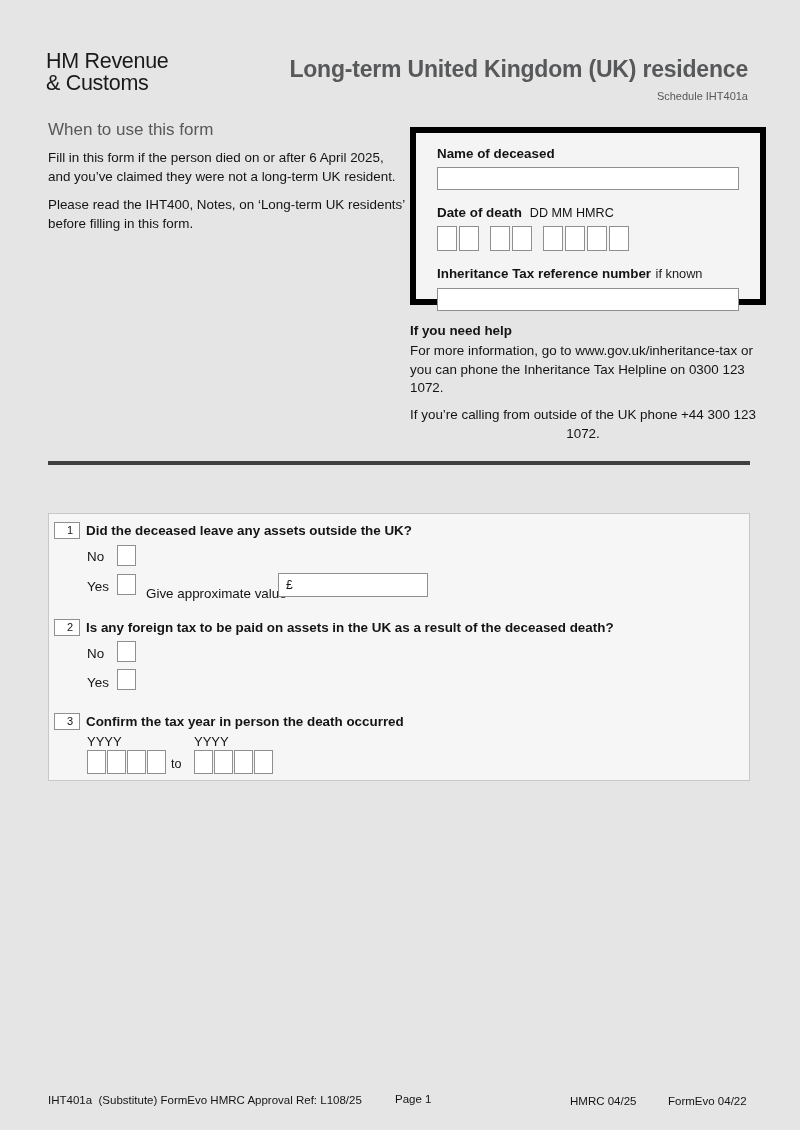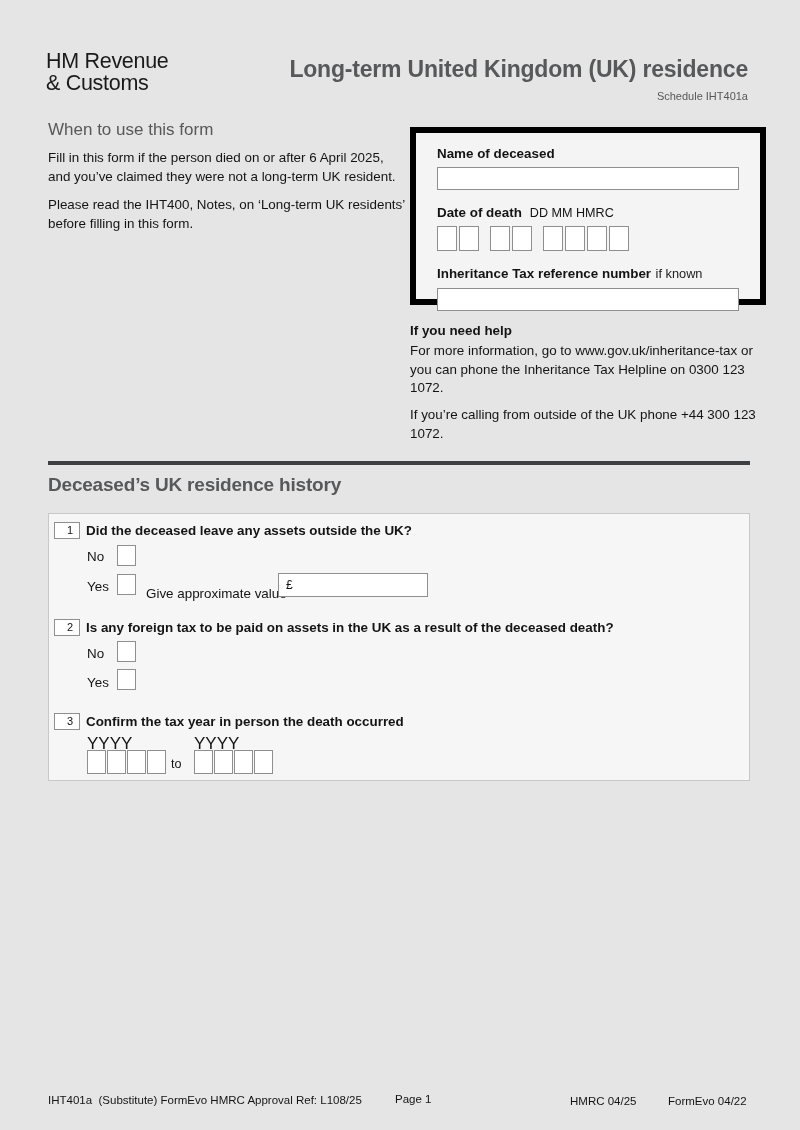--- a/index.html
+++ b/index.html
@@ -29,41 +29,41 @@
   .label-row{margin-top:13px;}
   .date-format{font-size:12.6px;font-weight:400;margin-left:8px;color:#141414;}
   .date-row{margin-top:5px;display:flex;align-items:flex-start;}
   .date-group{display:flex;gap:2px;margin-right:11px;}
   .date-cell{width:20px;height:25px;background:#fff;border:1px solid #8f8f8f;box-sizing:border-box;}
 
   
   .help-block{position:absolute;left:410px;top:320px;width:346px;}
   .help-heading{font-size:13.4px;font-weight:700;margin:0;color:#141414;}
   .help-block p{margin:2px 0 0 0;font-size:13.4px;line-height:1.37;color:#141414;}
-  .help-block p.second{margin-top:9px;}
+  .help-block p.second{margin-top:9px;text-align:center;}
 
   
   .section-rule{position:absolute;left:48px;top:461px;width:702px;height:4px;background:#3f4042;}
   .section-heading{position:absolute;left:48px;top:474px;margin:0;font-size:19px;
         font-weight:700;color:#57585a;letter-spacing:-0.2px;}
 
   .q-panel{position:absolute;left:48px;top:513px;width:702px;height:268px;
         background:#f6f6f6;border:1px solid #c8c8c8;box-sizing:border-box;}
   .q-num{position:absolute;width:26px;height:17px;background:#fff;border:1px solid #8f8f8f;
         box-sizing:border-box;font-size:11px;line-height:15px;text-align:right;
         padding-right:6px;color:#141414;}
   .q-text{position:absolute;font-size:13.4px;font-weight:700;color:#141414;white-space:nowrap;}
   .yn-label{position:absolute;font-size:13.4px;color:#141414;}
   .checkbox{position:absolute;width:19px;height:21px;background:#fff;border:1px solid #8f8f8f;
         box-sizing:border-box;}
   .value-label{position:absolute;font-size:13.4px;color:#141414;white-space:nowrap;}
   .currency-input{position:absolute;width:150px;height:24px;background:#fff;
         border:1px solid #8f8f8f;box-sizing:border-box;font-size:12px;
         padding:4px 0 0 7px;color:#141414;}
-  .yyyy-label{position:absolute;font-size:17px;color:#141414;}
+  .yyyy-label{position:absolute;font-size:13px;color:#141414;}
   .year-group{position:absolute;display:flex;gap:1px;}
   .year-cell{width:19px;height:24px;background:#fff;border:1px solid #8f8f8f;box-sizing:border-box;}
   .to-label{position:absolute;font-size:12.6px;color:#141414;}
 
   
   .footer-item{position:absolute;font-size:11.5px;color:#141414;white-space:pre;}
 </style>
 </head>
 <body>
 
@@ -115,21 +115,20 @@
     <div class="text-input"></div>
   </div>
 
   <div class="help-block">
     <p class="help-heading">If you need help</p>
     <p>For more information, go to www.gov.uk/inheritance-tax or you can phone the Inheritance Tax Helpline on 0300 123 1072.</p>
     <p class="second">If you’re calling from outside of the UK phone +44 300 123 1072.</p>
   </div>
 
   <div class="section-rule"></div>
-  <h2 class="section-heading">Deceased’s UK residence history</h2>
 
   <div class="q-panel">
 
     <div class="q-num" style="left:5px;top:8px;">1</div>
     <div class="q-text" style="left:37px;top:9px;">Did the deceased leave any assets outside the UK?</div>
     <div class="yn-label" style="left:38px;top:35px;">No</div>
     <div class="checkbox" style="left:68px;top:31px;"></div>
     <div class="yn-label" style="left:38px;top:65px;">Yes</div>
     <div class="checkbox" style="left:68px;top:60px;"></div>
     <div class="value-label" style="left:97px;top:72px;">Give approximate value</div>

